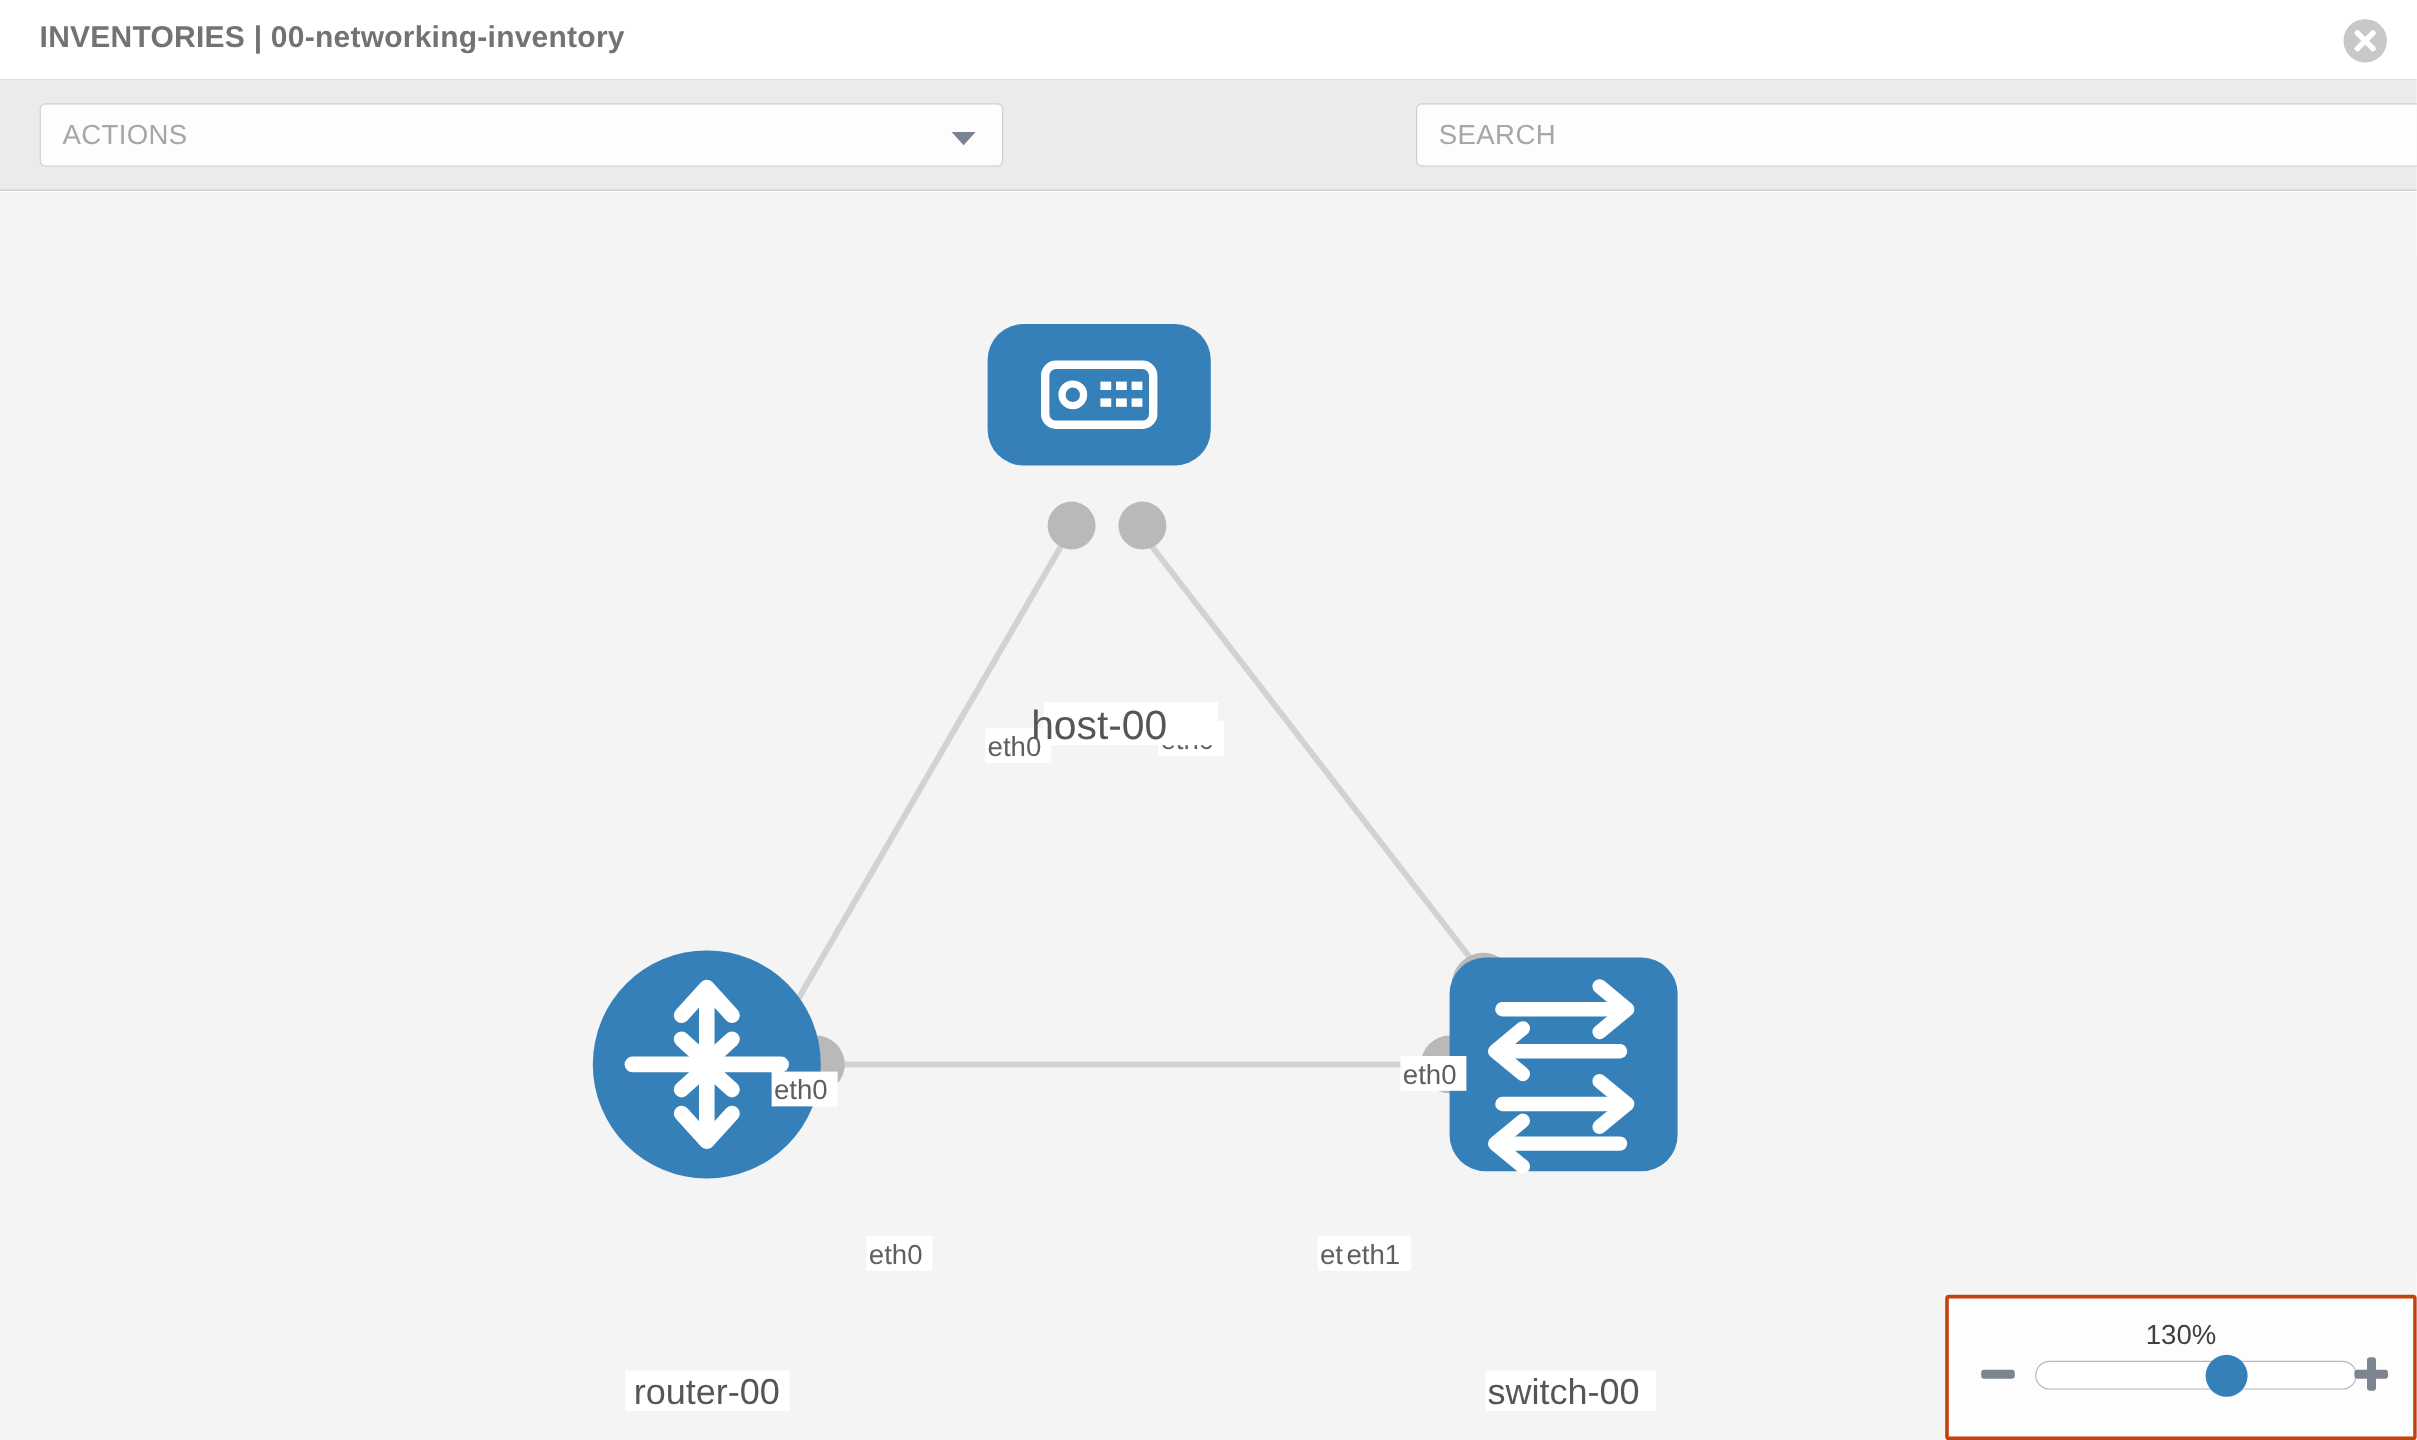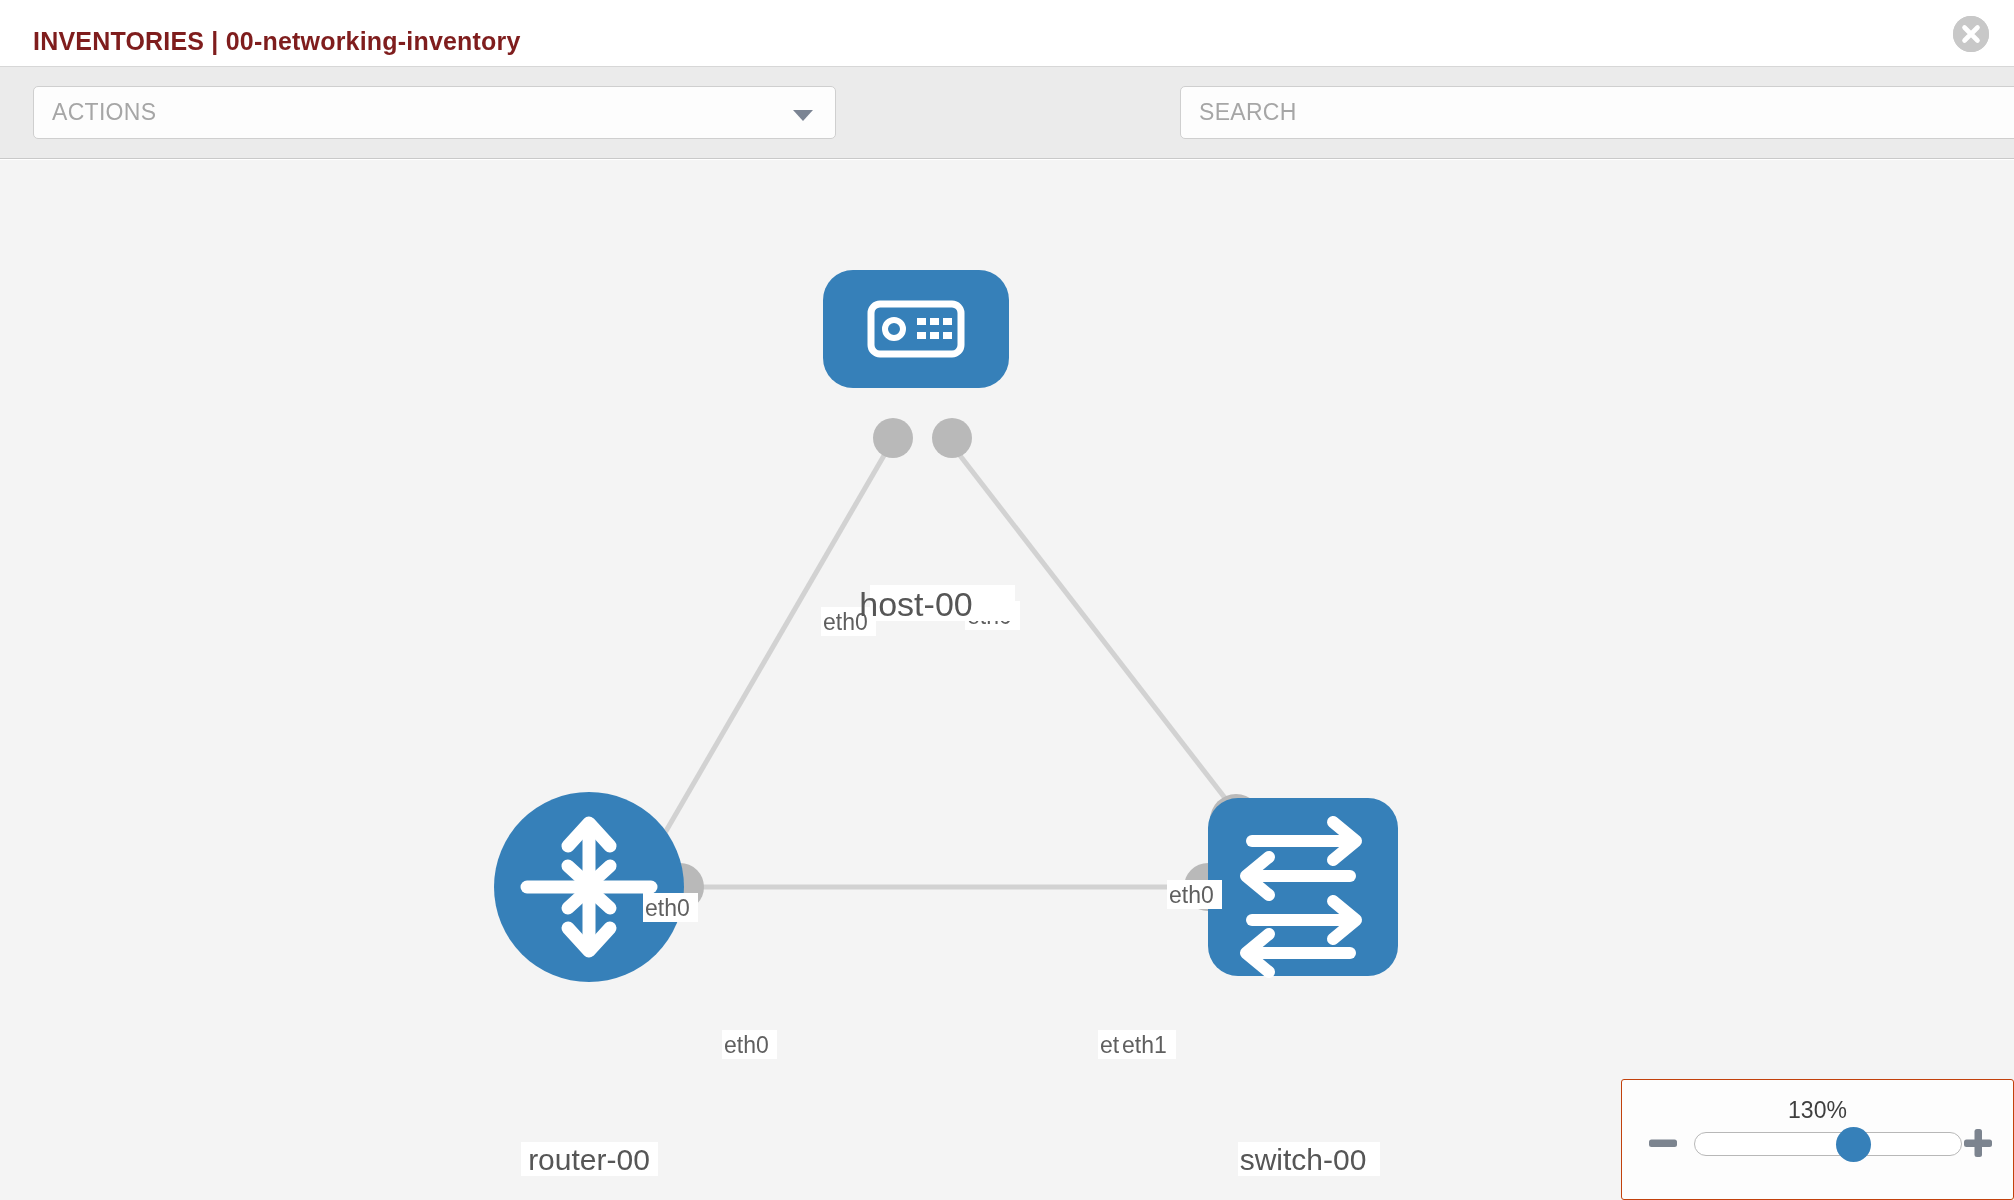--- a/index.html
+++ b/index.html
@@ -22,24 +22,24 @@
   
   .header {
     position: absolute;
     left: 0; top: 0;
     width: 2014px; height: 67px;
     background: #ffffff;
     border-bottom: 1px solid #d7d7d7;
   }
   .header-title {
     position: absolute;
-    left: 33px; top: 27px;
+    left: 33px; top: 17px;
     font-size: 25px;
     font-weight: bold;
-    color: #7f1d1d;
+    color: #737373;
     letter-spacing: 0.2px;
     white-space: nowrap;
   }
   .close-btn {
     position: absolute;
     right: 25px; top: 16px;
     width: 36px; height: 36px;
     border-radius: 50%;
     background: #c8c8c8;
     cursor: pointer;
@@ -128,21 +128,21 @@
     font-size: 34px;
   }
   .node-label-bg { fill: #ffffff; }
 
   
   .zoom-panel {
     position: absolute;
     left: 1621px; top: 1079px;
     width: 393px; height: 121px;
     background: #fdfdfd;
-    border: 1px solid #c2410c;
+    border: 3px solid #c2410c;
     border-radius: 3px;
   }
   .zoom-level {
     position: absolute;
     left: 0; top: 17px;
     width: 100%;
     text-align: center;
     font-size: 23px;
     color: #3f3f3f;
   }

